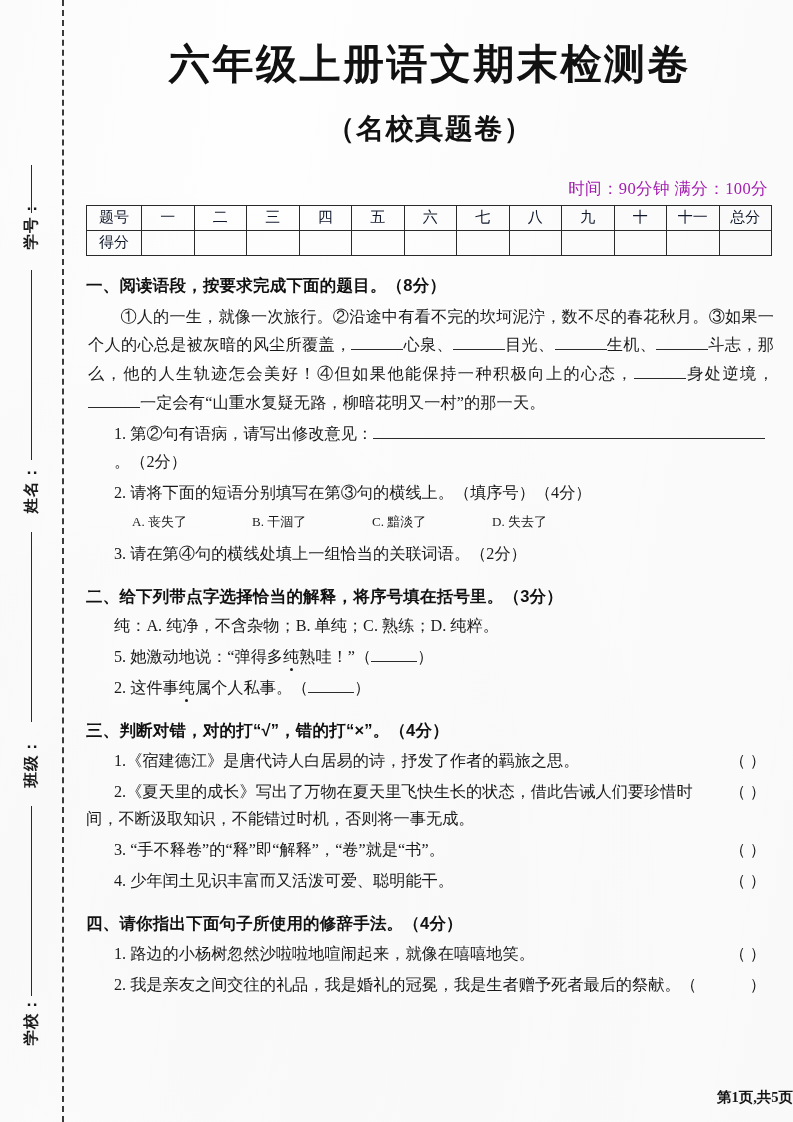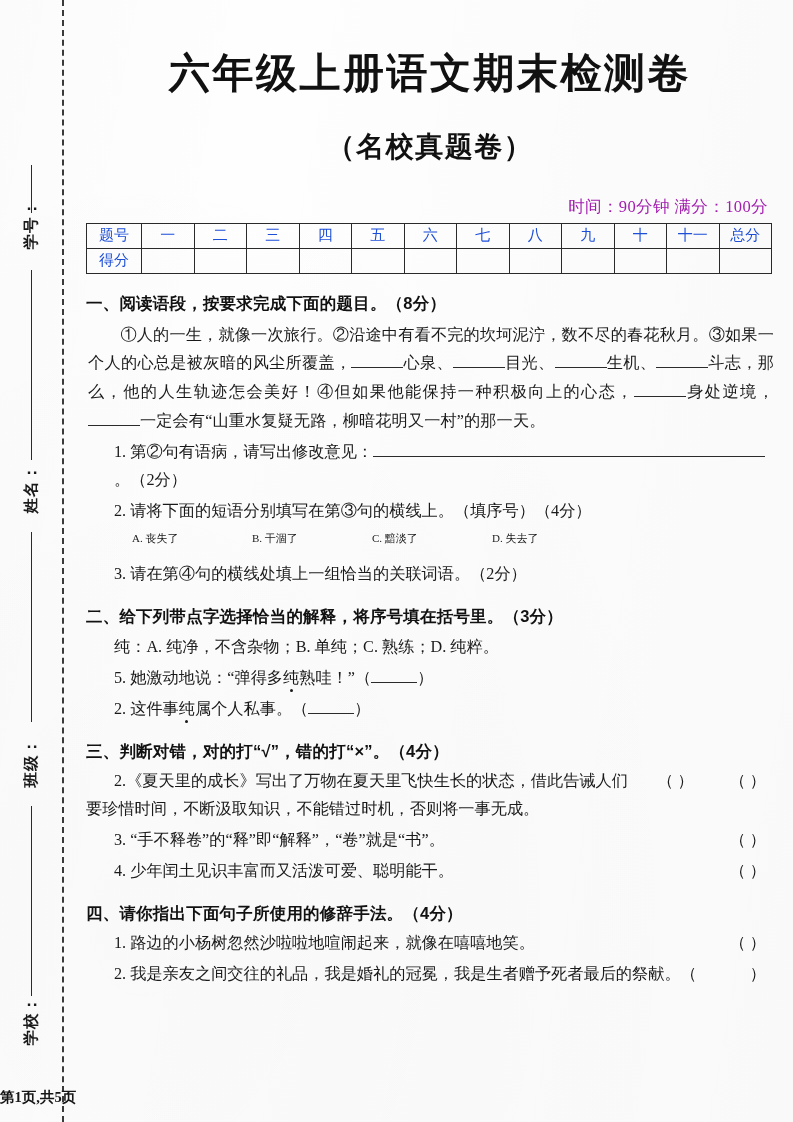--- a/index.html
+++ b/index.html
@@ -72,21 +72,21 @@
   
   .content {
     position: absolute;
     left: 86px;
     top: 0;
     width: 688px;
     height: 1122px;
   }
 
   .title-main {
-    margin: 17px;
+    margin: 8px;
     padding-top: 34px;
     text-align: center;
     font-family: "Liberation Serif", "DejaVu Serif", serif;
     font-weight: 700;
     font-size: 41px;
     letter-spacing: 2.5px;
     line-height: 1.12;
     color: #111;
   }
   .title-sub {
@@ -117,21 +117,21 @@
     border-collapse: collapse;
     table-layout: fixed;
   }
   .score-table td {
     border: 1.1px solid #2a2a2a;
     height: 24px;
     text-align: center;
     vertical-align: middle;
     font-size: 15px;
     font-family: "Liberation Serif", "DejaVu Serif", serif;
-    color: #1d4ed8;
+    color: #0f172a;
     padding: 0;
   }
   .score-table td.rowhead {
     width: 54px;
     font-weight: 400;
   }
 
   
   .body-block {
     padding-top: 16px;
@@ -161,23 +161,23 @@
     padding-left: 28px;
     font-size: 16.2px;
     line-height: 1.72;
     position: relative;
   }
   .qline.wrap {
     padding-left: 0;
     text-indent: 28px;
   }
   .opts {
-    margin: 3px 0 14px 0;
+    margin: 3px 0 8px 0;
     padding-left: 46px;
-    font-size: 11px;
+    font-size: 13px;
     line-height: 1.72;
   }
   .opts span.opt { display: inline-block; min-width: 120px; }
 
   .blank { display: inline-block; border-bottom: 1.1px solid #2b2b2b; vertical-align: baseline; }
   .blank.s  { width: 46px; }
   .blank.m  { width: 52px; }
   .blank.xl { width: 392px; }
 
   .paren { letter-spacing: 2px; }
@@ -197,21 +197,21 @@
     margin-left: -1.5px;
     border-radius: 50%;
     background: #1a1a1a;
   }
 
   .footer {
     position: absolute;
     left: 0;
     right: 0;
     top: 1088px;
-    text-align: left;
+    text-align: right;
     font-size: 14.5px;
     font-weight: 700;
     color: #161616;
     font-family: "Liberation Serif", "DejaVu Serif", serif;
   }
 </style>
 </head>
 <body>
 
 <div class="page">
@@ -286,21 +286,21 @@
       <div class="sec-head">二、给下列带点字选择恰当的解释，将序号填在括号里。（3分）</div>
       <p class="qline">纯：A. 纯净，不含杂物；B. 单纯；C. 熟练；D. 纯粹。</p>
 
       <p class="qline"><span>5. 她激动地说：“弹得多</span><span class="dotchar">纯</span><span>熟哇！”（</span><span class="blank s"></span><span>）</span></p>
 
       <p class="qline"><span>2. 这件事</span><span class="dotchar">纯</span><span>属个人私事。（</span><span class="blank s"></span><span>）</span></p>
 
 
       <div class="sec-head">三、判断对错，对的打“√”，错的打“×”。（4分）</div>
 
-      <p class="qline wrap"><span class="float-paren paren">（    ）</span></p>
+      <p class="qline wrap"><span class="float-paren paren">（    ）</span><span>1.《宿建德江》是唐代诗人白居易的诗，抒发了作者的羁旅之思。</span></p>
 
       <p class="qline wrap"><span class="float-paren paren">（    ）</span><span>2.《夏天里的成长》写出了万物在夏天里飞快生长的状态，借此告诫人们要珍惜时间，不断汲取知识，不能错过时机，否则将一事无成。</span></p>
 
       <p class="qline wrap"><span class="float-paren paren">（    ）</span><span>3. “手不释卷”的“释”即“解释”，“卷”就是“书”。</span></p>
 
       <p class="qline wrap"><span class="float-paren paren">（    ）</span><span>4. 少年闰土见识丰富而又活泼可爱、聪明能干。</span></p>
 
       <div class="sec-head">四、请你指出下面句子所使用的修辞手法。（4分）</div>
 
       <p class="qline wrap"><span class="float-paren paren">（    ）</span><span>1. 路边的小杨树忽然沙啦啦地喧闹起来，就像在嘻嘻地笑。</span></p>

